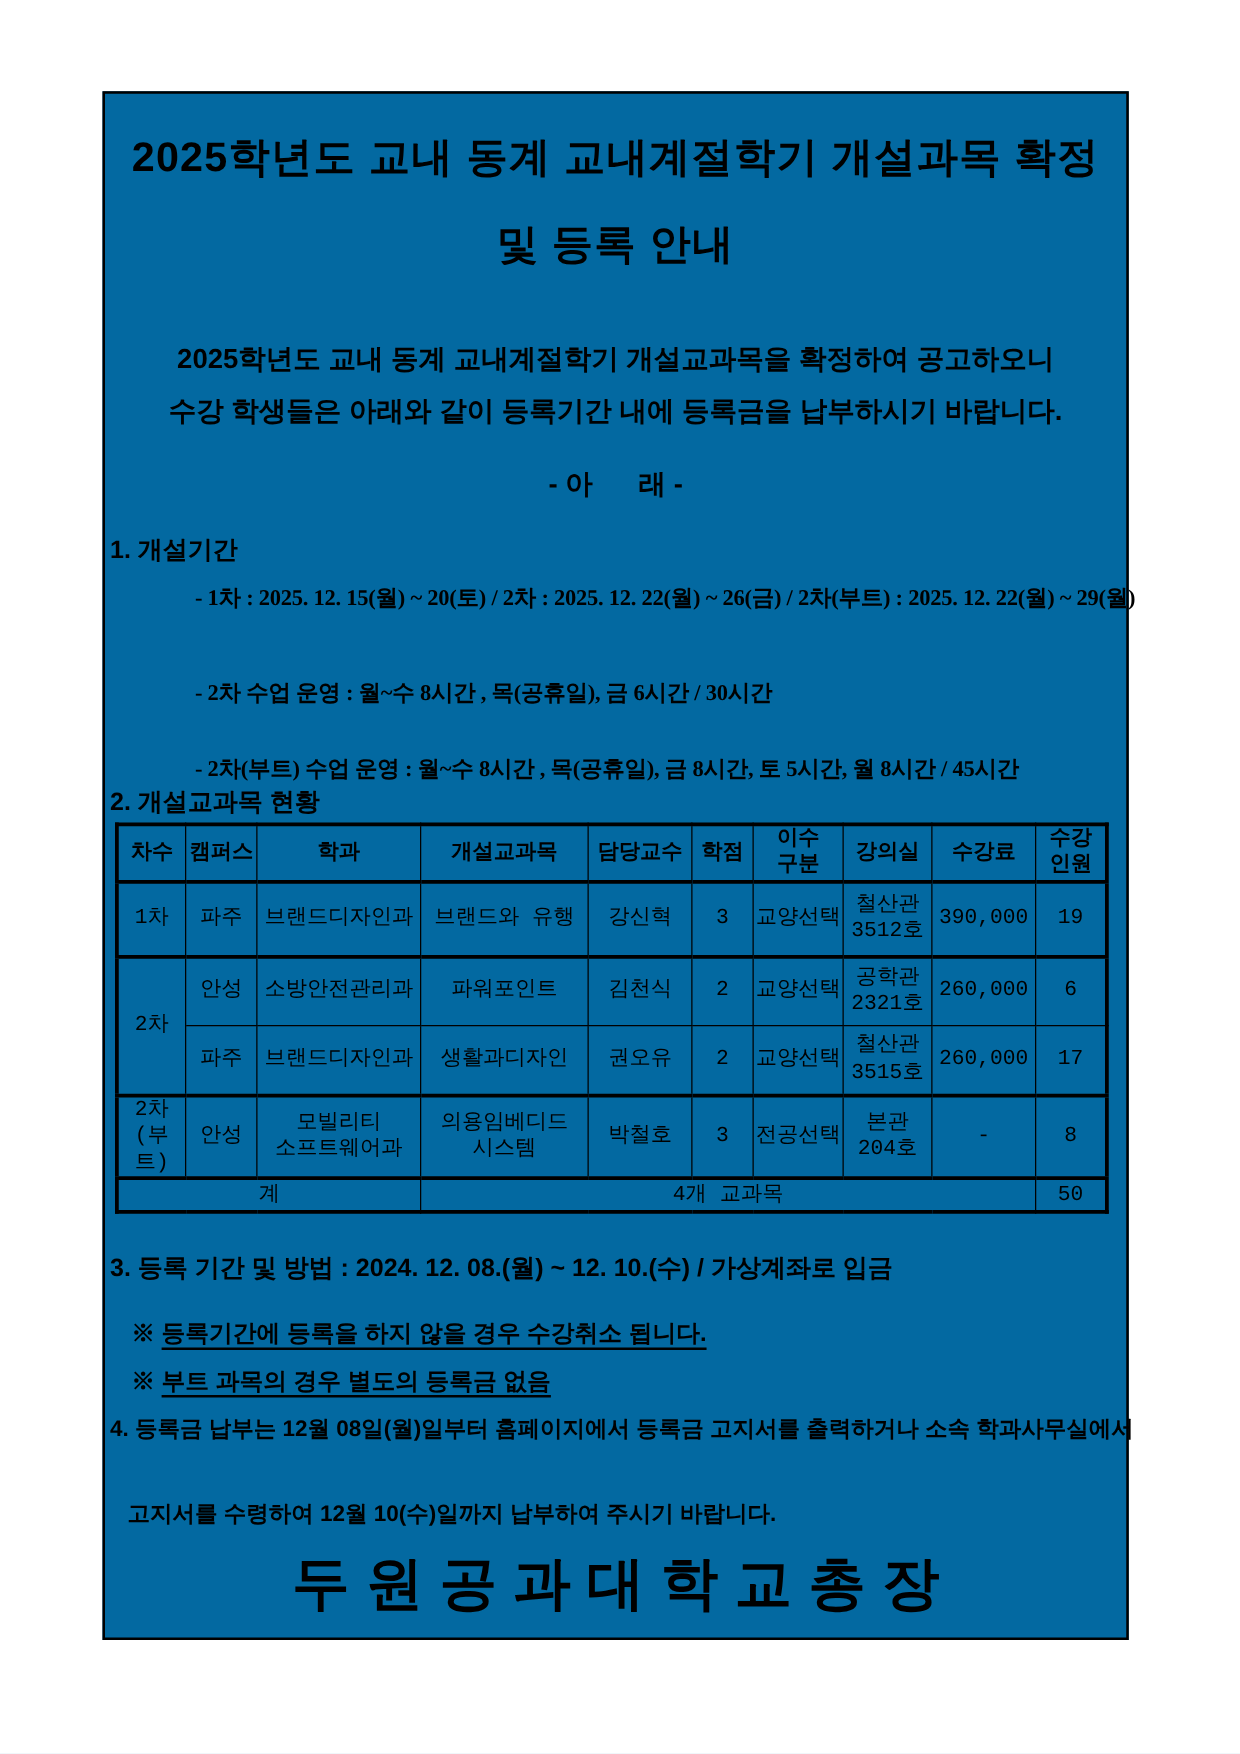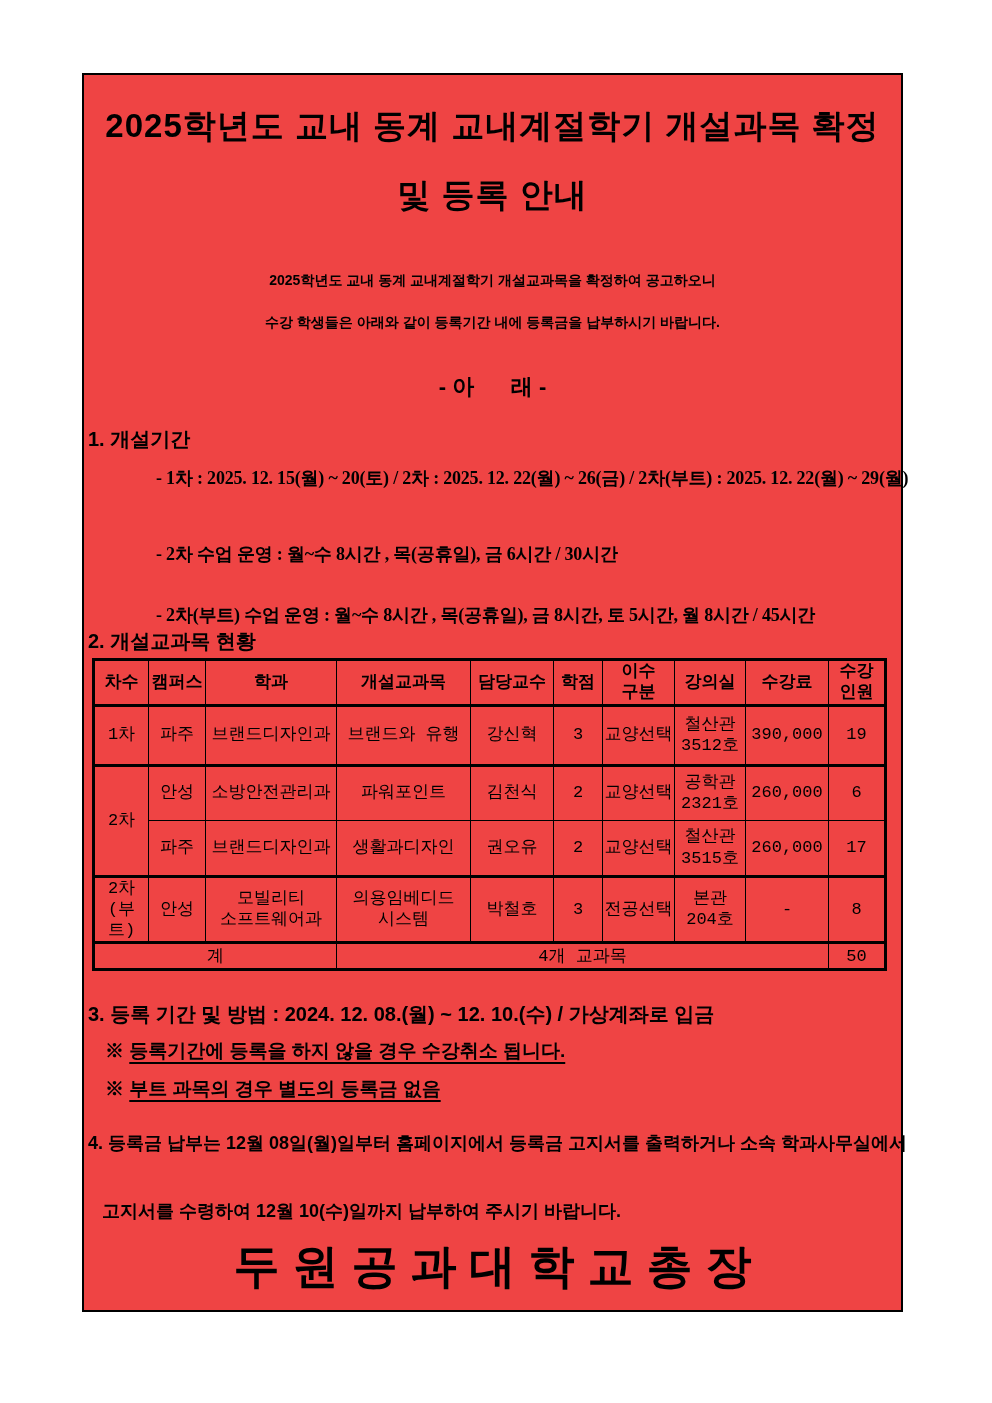--- a/index.html
+++ b/index.html
@@ -1,35 +1,35 @@
 <!DOCTYPE html>
 <html><head>
 <meta charset="utf-8">
 <style>
   * { box-sizing: border-box; margin: 0; padding: 0; }
   html, body { width: 992px; height: 1403px; background: #ffffff; }
   body { position: relative; font-family: "Liberation Sans", sans-serif; color: #000; }
   .page {
     position: absolute; left: 82px; top: 73px; width: 821px; height: 1239px;
-    border: 2px solid #000; background: #ef4444;
+    border: 2px solid #000; background: #0369a1;
   }
   .abs { position: absolute; left: 0; width: 100%; }
   .center { text-align: center; }
   .title-line {
     font-size: 33px; font-weight: 700; letter-spacing: 1px;
     font-family: "Liberation Sans", sans-serif; white-space: nowrap;
   }
-  .intro-line { font-size: 14px; font-weight: 700; white-space: nowrap; }
+  .intro-line { font-size: 22px; font-weight: 700; white-space: nowrap; }
   .below-marker { font-size: 22px; font-weight: 700; white-space: pre; }
   .sec-heading { font-size: 20px; font-weight: 700; white-space: nowrap; }
   .bullet {
     position: absolute; left: 24px; font-family: "Liberation Serif", serif;
     font-size: 18px; font-weight: 600; white-space: nowrap; letter-spacing: -0.2px; margin-left: 48px;
   }
-  .note-line { position: absolute; left: 21px; font-size: 19px; font-weight: 700; white-space: nowrap; }
+  .note-line { position: absolute; left: 21px; font-size: 19px; font-weight: 700; white-space: nowrap; margin-top: 16px; }
   .note-line .u { text-decoration: underline; text-underline-offset: 5px; text-decoration-thickness: 1.5px; }
   .sec4-line { font-size: 18px; font-weight: 700; white-space: nowrap; }
   .signature {
     font-size: 46px; font-weight: 700; letter-spacing: 13px; padding-left: 13px;
     white-space: nowrap;
   }
   table.courses {
     position: absolute; left: 8px; top: 583px; width: 792px;
     border-collapse: collapse; border: 3px solid #000;
     font-family: Liberation Mono, monospace; table-layout: fixed;

